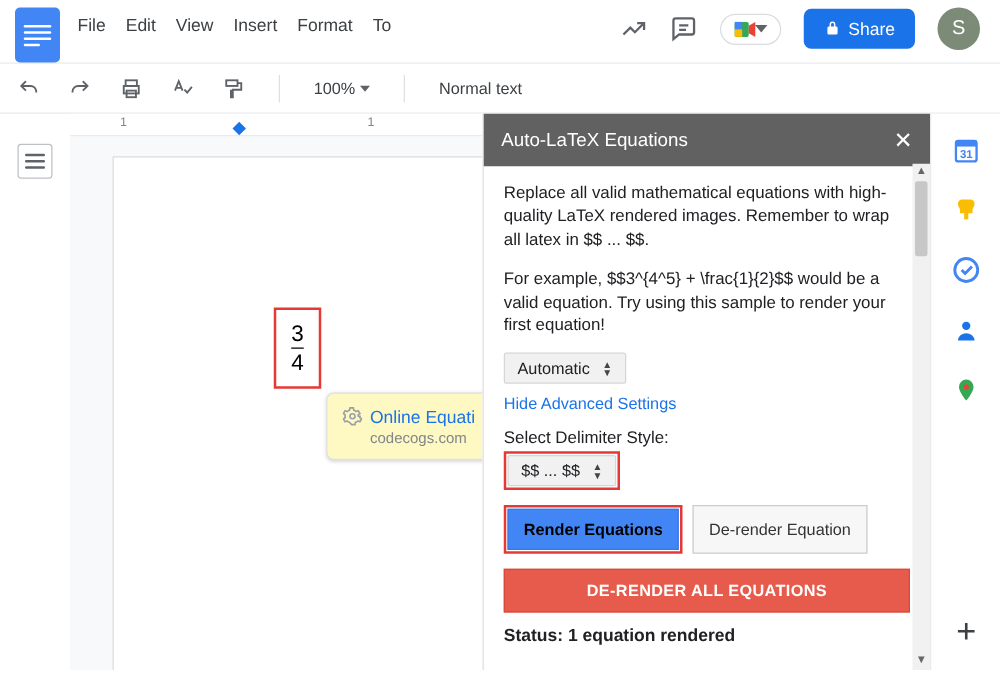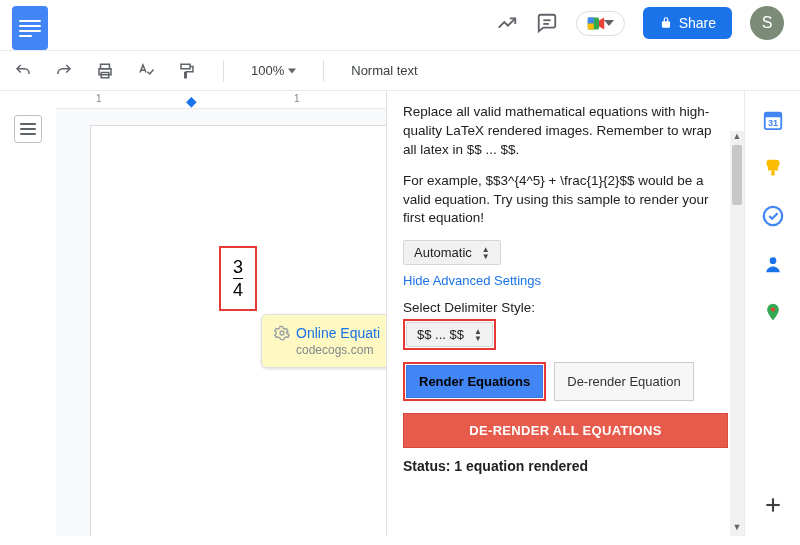--- a/index.html
+++ b/index.html
@@ -76,20 +76,28 @@
 <body>
 
 <div class="header">
   <div class="docs-icon">
     <span></span>
       <span></span>
       <span></span>
       <span style="width:60%"></span>
   </div>
   <div>
+    <div class="menu-row">
+      <span>File</span>
+      <span>Edit</span>
+      <span>View</span>
+      <span>Insert</span>
+      <span>Format</span>
+      <span>To</span>
+    </div>
   </div>
   <div class="right-header">
     <span class="icon">
       <svg width="22" height="22" viewBox="0 0 24 24" fill="none" stroke="#5f6368" stroke-width="2">
           <polyline points="3 17 9 11 13 15 21 7"></polyline>
           <polyline points="15 7 21 7 21 13"></polyline>
         </svg>
     </span>
     <span class="icon">
       <svg width="22" height="22" viewBox="0 0 24 24" fill="none" stroke="#5f6368" stroke-width="2">
@@ -199,20 +207,24 @@
               </span>
           <span>Online Equati</span>
         </div>
         <div class="t2">codecogs.com</div>
       </div>
     </div>
   </div>
 </div>
 
 <div class="sidepanel">
+  <div class="sp-header">
+    <span>Auto-LaTeX Equations</span>
+    <span class="close">✕</span>
+  </div>
   <div class="sp-body">
     <p>Replace all valid mathematical equations with high-quality LaTeX rendered images. Remember to wrap all latex in $$ ... $$.</p>
     <p>For example, $$3^{4^5} + \frac{1}{2}$$ would be a valid equation. Try using this sample to render your first equation!</p>
     <div class="select-like">
       <span>Automatic</span>
       <span class="arrows">
             <span>▲</span>
             <span>▼</span>
           </span>
     </div>

